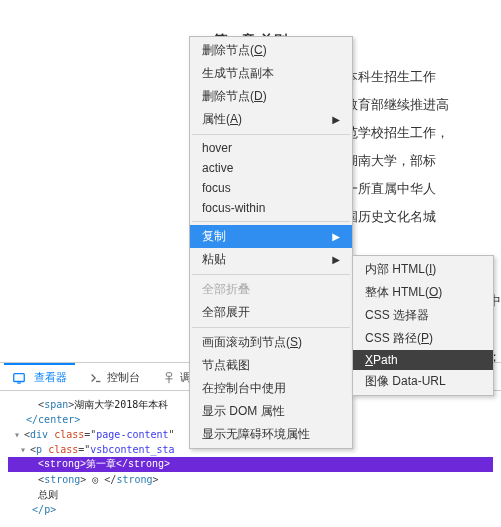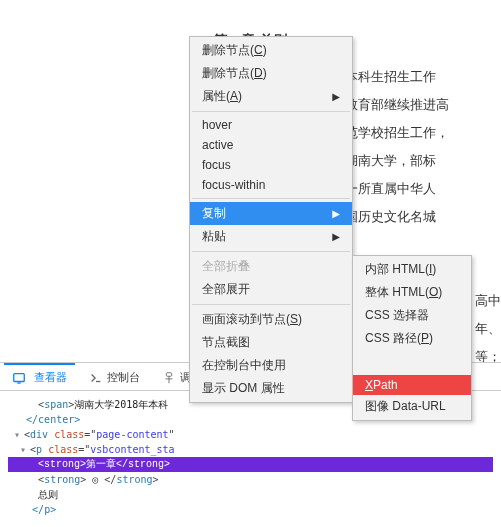--- a/index.html
+++ b/index.html
@@ -95,30 +95,30 @@
   }
   .ctx-menu .mi.disabled { color: #aaa; }
   .ctx-menu .mi.hl { background: #2f8eef; color: #fff; text-align: right; }
   .ctx-menu .sep { height:1px; background:#d4d4d4; margin:3px 2px; }
   .arrow-icon { font-size: 10px; }
 
   .sub-menu {
     position: absolute;
     top: 255px;
     left: 352px;
-    width: 120px;
+    width: 142px;
     background: #f2f2f2;
     border: 1px solid #bdbdbd;
     box-shadow: 2px 2px 4px rgba(0,0,0,0.2);
     font-size: 12px;
     padding: 2px 0;
     z-index: 11;
   }
   .sub-menu .mi { padding: 3px 12px; cursor: default; }
-  .sub-menu .mi.hl { background: #ef4444; color: #fff; margin-top: 25px; }
+  .sub-menu .mi.hl { background: #404040; color: #fff; }
   .accel { text-decoration: underline; }
 </style>
 </head>
 <body>
 
 <div class="page">
   <div class="chapter-title">第一章 总则</div>
   <p style="margin-left:260px">为保证学校本科生招生工作</p>
   <p style="margin-left:260px">教育法》和教育部继续推进高</p>
   <p style="margin-left:260px">，进一步规范学校招生工作，</p>
@@ -175,20 +175,23 @@
     <div class="line">     <span class="txt">总则</span></div>
     <div class="line">    <span class="tag">&lt;/p&gt;</span></div>
   </div>
 </div>
 
 <div class="ctx-menu">
   <div class="mi">
       <span><span>删除节点</span>(<span class="accel">C</span>)</span>
     </div>
   <div class="mi">
+      <span>生成节点副本</span>
+    </div>
+  <div class="mi">
       <span><span>删除节点</span>(<span class="accel">D</span>)</span>
     </div>
   <div class="mi">
       <span><span>属性</span>(<span class="accel">A</span>)</span>
       <span class="arrow-icon">▶</span>
     </div>
   <div class="sep"></div>
   <div class="mi">
       <span>hover</span>
     </div>
@@ -222,20 +225,23 @@
       <span><span>画面滚动到节点</span>(<span class="accel">S</span>)</span>
     </div>
   <div class="mi">
       <span>节点截图</span>
     </div>
   <div class="mi">
       <span>在控制台中使用</span>
     </div>
   <div class="mi">
       <span>显示 DOM 属性</span>
+    </div>
+  <div class="mi">
+      <span>显示无障碍环境属性</span>
     </div>
 </div>
 
 <div class="sub-menu">
   <div class="mi"><span>内部 HTML</span>(<span class="accel">I</span>)</div>
   <div class="mi"><span>整体 HTML</span>(<span class="accel">O</span>)</div>
   <div class="mi"><span>CSS 选择器</span></div>
   <div class="mi"><span>CSS 路径</span>(<span class="accel">P</span>)</div>
   <div class="mi hl"><span class="accel">X</span><span>Path</span></div>
   <div class="mi"><span>图像 Data-URL</span></div>

